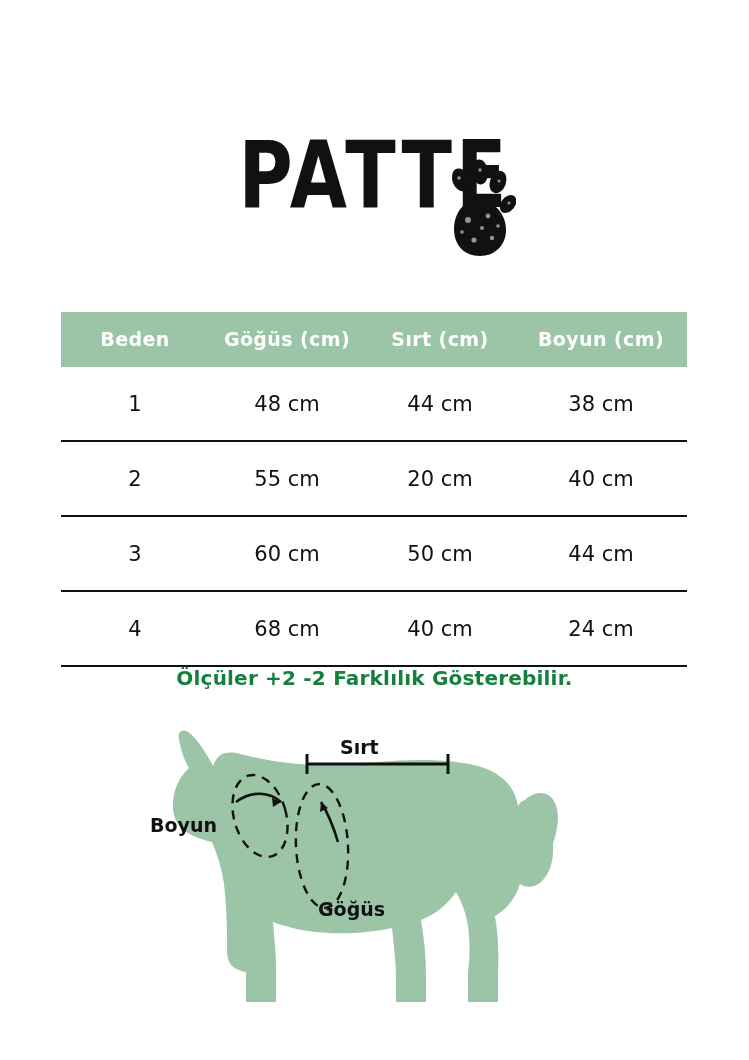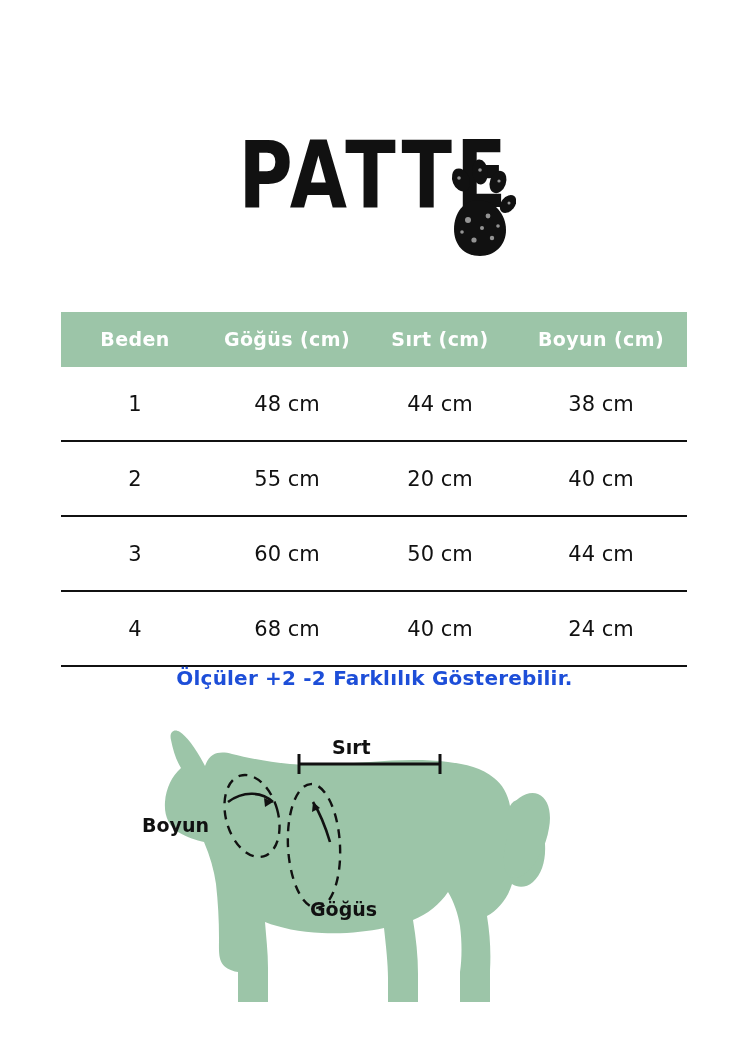--- a/index.html
+++ b/index.html
@@ -80,29 +80,29 @@
 
   
   .note {
     position: absolute;
     top: 666px;
     left: 0;
     width: 749px;
     text-align: center;
     font-size: 20px;
     font-weight: bold;
-    color: #1d4ed8;
+    color: #15803d;
     letter-spacing: 0.2px;
     font-family: "DejaVu Sans", sans-serif;
   }
 
   
   .diagram {
     position: absolute;
-    left: 0;
+    left: 8px;
     top: 706px;
     width: 641px;
     height: 340px;
   }
   .diagram svg { display: block; }
 
   .diag-label {
     position: absolute;
     font-size: 19px;
     font-weight: bold;

